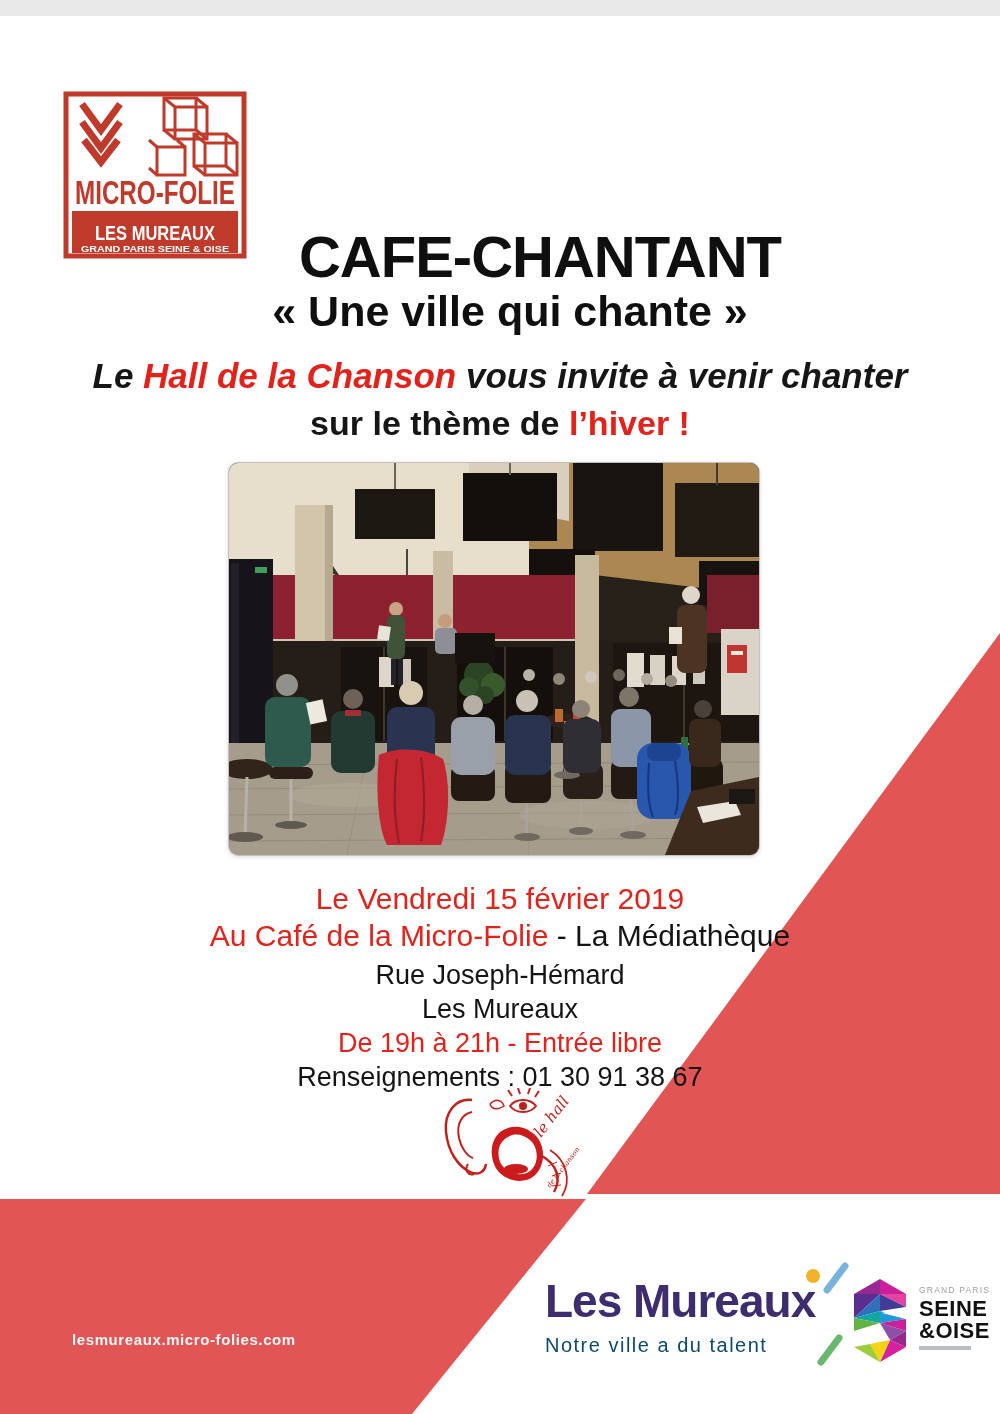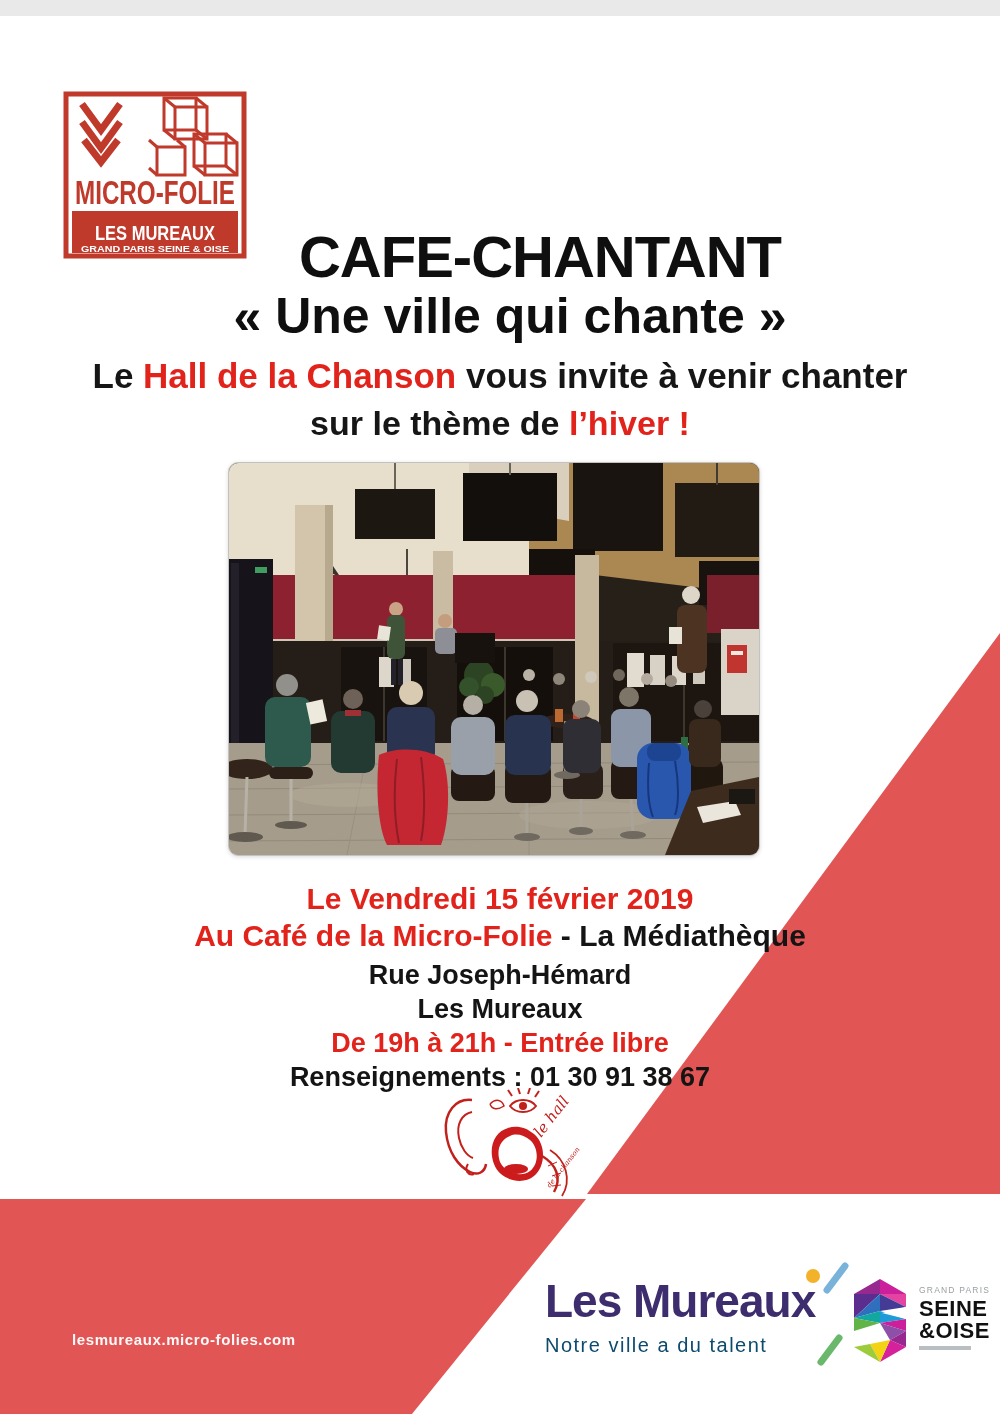--- a/index.html
+++ b/index.html
@@ -14,33 +14,33 @@
     position:absolute;inset:0;background:#e15555;
     clip-path:polygon(587px 1178px,1000px 617px,1000px 1178px);
   }
   .footer-shape{
     position:absolute;inset:0;background:#e15555;
     clip-path:polygon(0px 1183px,586px 1183px,399px 1414px,0px 1414px);
   }
   
   .hline{position:absolute;left:0;right:0;text-align:center;font-weight:bold;white-space:nowrap;}
   .t1{top:207px;padding-left:80px;font-size:58px;letter-spacing:-1px;color:#0f0f0f;}
-  .t2{top:271px;padding-left:20px;font-size:50px;color:#0f0f0f;}
-  .t3{top:340px;font-size:35px;color:#161616;}
+  .t2{top:271px;padding-left:20px;font-size:43px;color:#0f0f0f;}
+  .t3{top:340px;font-size:35px;color:#161616;font-style:italic;}
   .t4{top:388px;font-size:34px;color:#161616;}
   .red{color:#e2231c;}
   
   .photo{
     position:absolute;left:228px;top:446px;width:530px;height:392px;
     border-radius:10px;overflow:hidden;border:1px solid #c2c2c2;
     box-shadow:0 1px 4px rgba(0,0,0,0.15);
   }
   .photo svg{display:block;width:100%;height:100%;}
   
-  .dline{position:absolute;left:0;right:0;text-align:center;font-weight:bold;white-space:nowrap;}
+  .dline{position:absolute;left:0;right:0;text-align:center;font-weight:normal;white-space:nowrap;}
   .d1{top:866px;font-size:30px;}
   .d2{top:903px;font-size:30px;}
   .d3{top:944px;font-size:27px;}
   .d4{top:978px;font-size:27px;}
   .d5{top:1012px;font-size:27px;}
   .d6{top:1046px;font-size:27px;}
   
   .f-small{
     position:absolute;left:72px;top:1233px;color:rgba(255,255,255,0.85);
     font-size:17.5px;line-height:24px;letter-spacing:0.4px;

